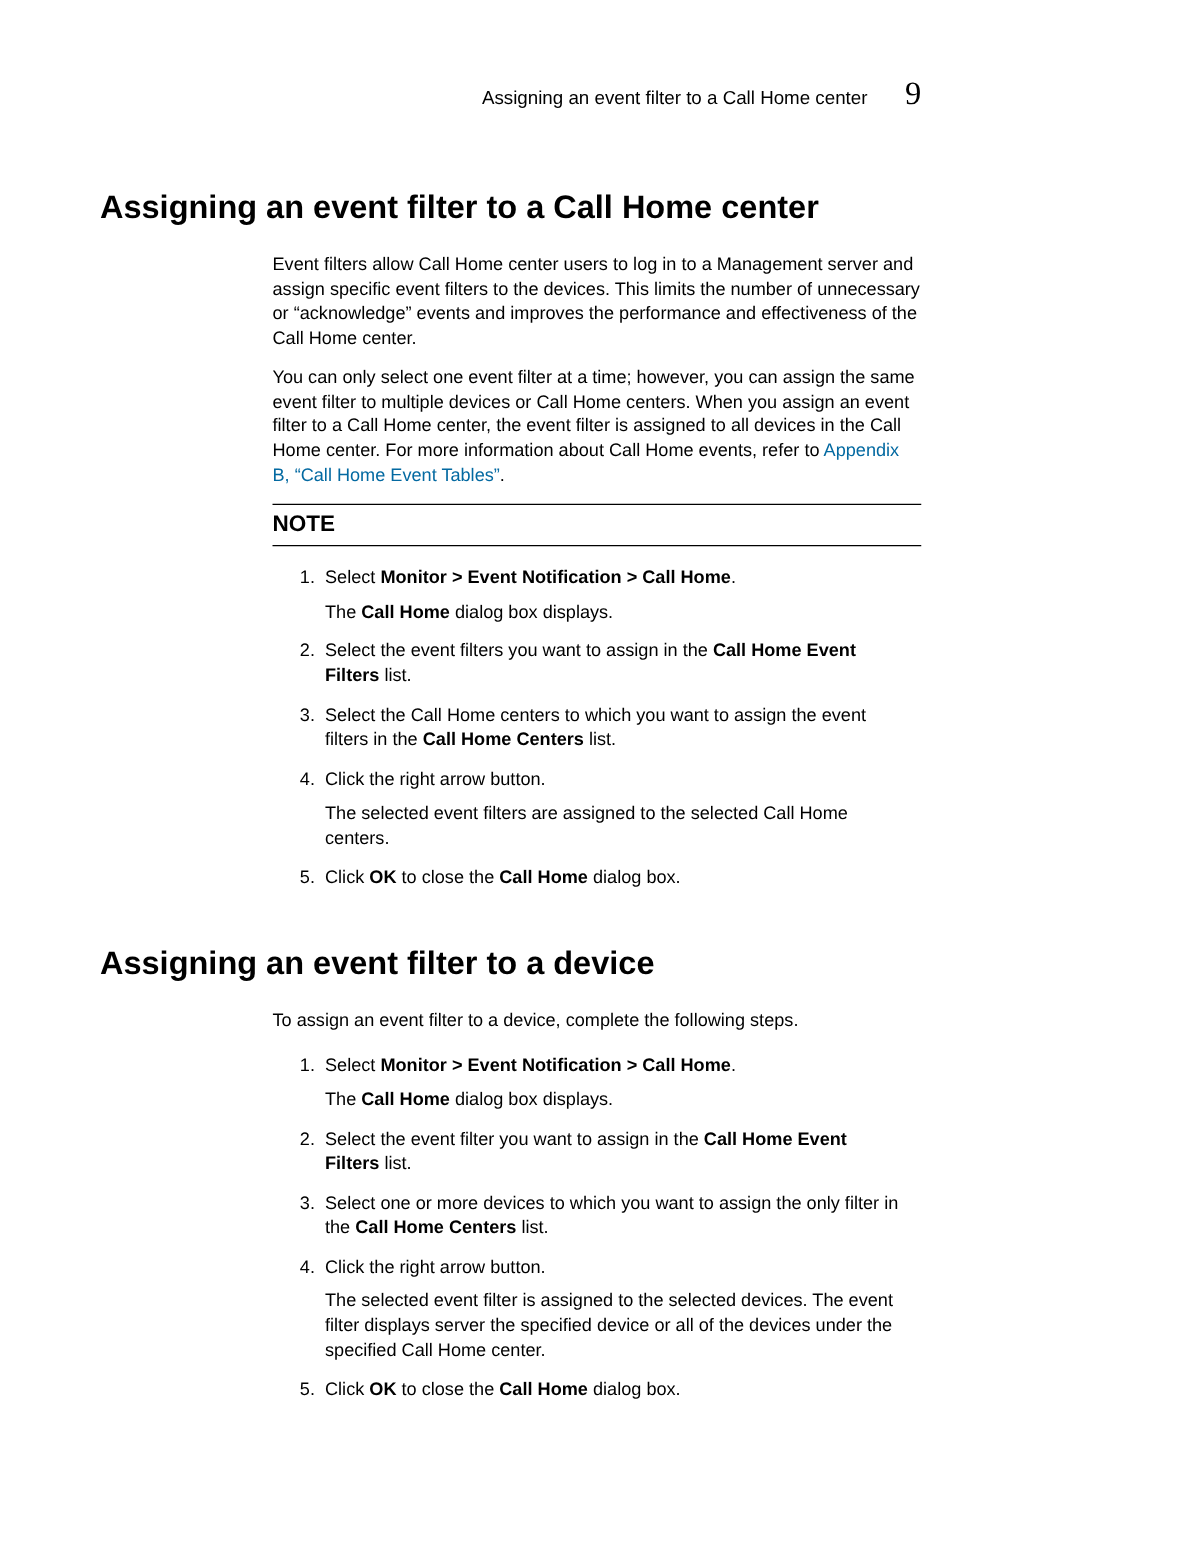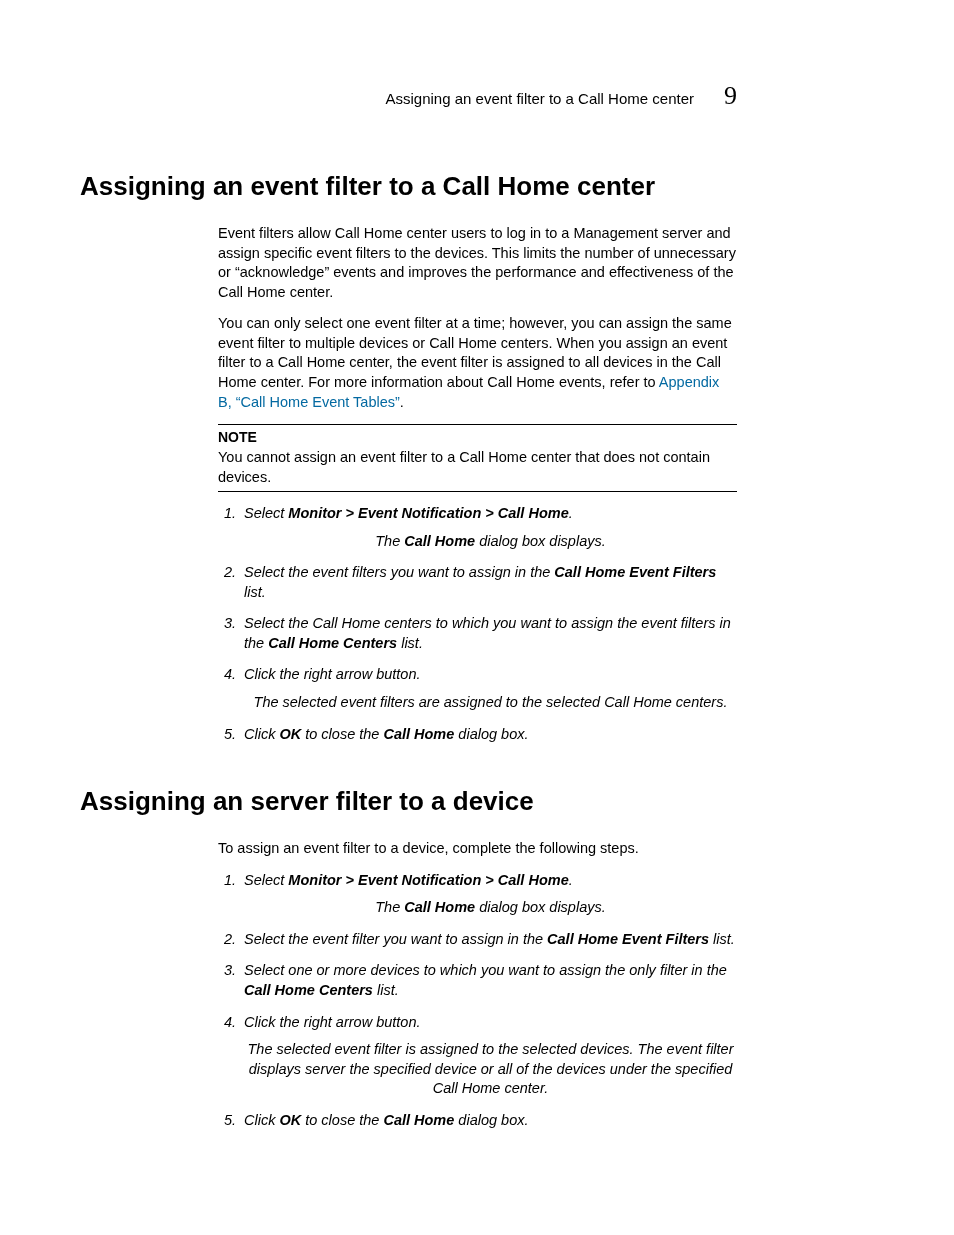--- a/index.html
+++ b/index.html
@@ -6,21 +6,21 @@
     margin: 0;
     padding: 0;
     background: #fff;
     font-family: Arial, Helvetica, sans-serif;
     color: #000;
   }
   .page {
     width: 817px;
     height: 1235px;
     box-sizing: border-box;
-    padding: 81px 80px 60px 80px;
+    padding: 60px 80px 60px 80px;
     position: relative;
   }
   .header-row {
     display: flex;
     justify-content: flex-end;
     align-items: baseline;
     gap: 30px;
     margin-bottom: 60px;
   }
   .header-title {
@@ -53,36 +53,34 @@
   }
   .note-block {
     border-top: 1.5px solid #000;
     border-bottom: 1.5px solid #000;
     padding: 3px 0 4px 0;
     margin: 6px 0 12px 0;
   }
   .note-heading {
     font-family: "Arial Narrow", Arial, sans-serif;
     font-weight: 700;
-    font-size: 14px;
+    font-size: 18px;
     font-stretch: condensed;
     margin-bottom: 1px;
   }
   ol.steps {
-    margin: 0;
+    margin: 16px;
     padding-left: 22px;
-    font-style: italic;
   }
   ol.steps > li {
     padding-left: 4px;
     margin-bottom: 12px;
   }
   .step-sub {
     margin-top: 8px;
-    text-align: center;
   }
   .bold {
     font-weight: 700;
   }
   .sec2 {
     margin-top: 42px;
   }
 </style>
 </head>
 <body>
@@ -97,21 +95,20 @@
   <h1>Assigning an event filter to a Call Home center</h1>
 
   <div class="content-block">
     <p>Event filters allow Call Home center users to log in to a Management server and assign specific event filters to the devices. This limits the number of unnecessary or “acknowledge” events and improves the performance and effectiveness of the Call Home center.</p>
     <p>
       <span>You can only select one event filter at a time; however, you can assign the same event filter to multiple devices or Call Home centers. When you assign an event filter to a Call Home center, the event filter is assigned to all devices in the Call Home center. For more information about Call Home events, refer to </span><span class="link">Appendix B, “Call Home Event Tables”</span><span>.</span>
     </p>
 
     <div class="note-block">
       <div class="note-heading">NOTE</div>
-      <div>You cannot assign an event filter to a Call Home center that does not contain devices.</div>
     </div>
 
 
     <ol class="steps">
       <li>
         <span>Select </span><span class="bold">Monitor &gt; Event Notification &gt; Call Home</span><span>.</span>
         <div class="step-sub">
           <span>The </span><span class="bold">Call Home</span><span> dialog box displays.</span>
         </div>
       </li>
@@ -125,21 +122,21 @@
         <span>Click the right arrow button.</span>
         <div class="step-sub">The selected event filters are assigned to the selected Call Home centers.</div>
       </li>
       <li>
         <span>Click </span><span class="bold">OK</span><span> to close the </span><span class="bold">Call Home</span><span> dialog box.</span>
       </li>
     </ol>
   </div>
 
   <div class="sec2">
-    <h1>Assigning an server filter to a device</h1>
+    <h1>Assigning an event filter to a device</h1>
 
     <div class="content-block">
       <p>To assign an event filter to a device, complete the following steps.</p>
 
       <ol class="steps">
         <li>
           <span>Select </span><span class="bold">Monitor &gt; Event Notification &gt; Call Home</span><span>.</span>
           <div class="step-sub">
             <span>The </span><span class="bold">Call Home</span><span> dialog box displays.</span>
           </div>

